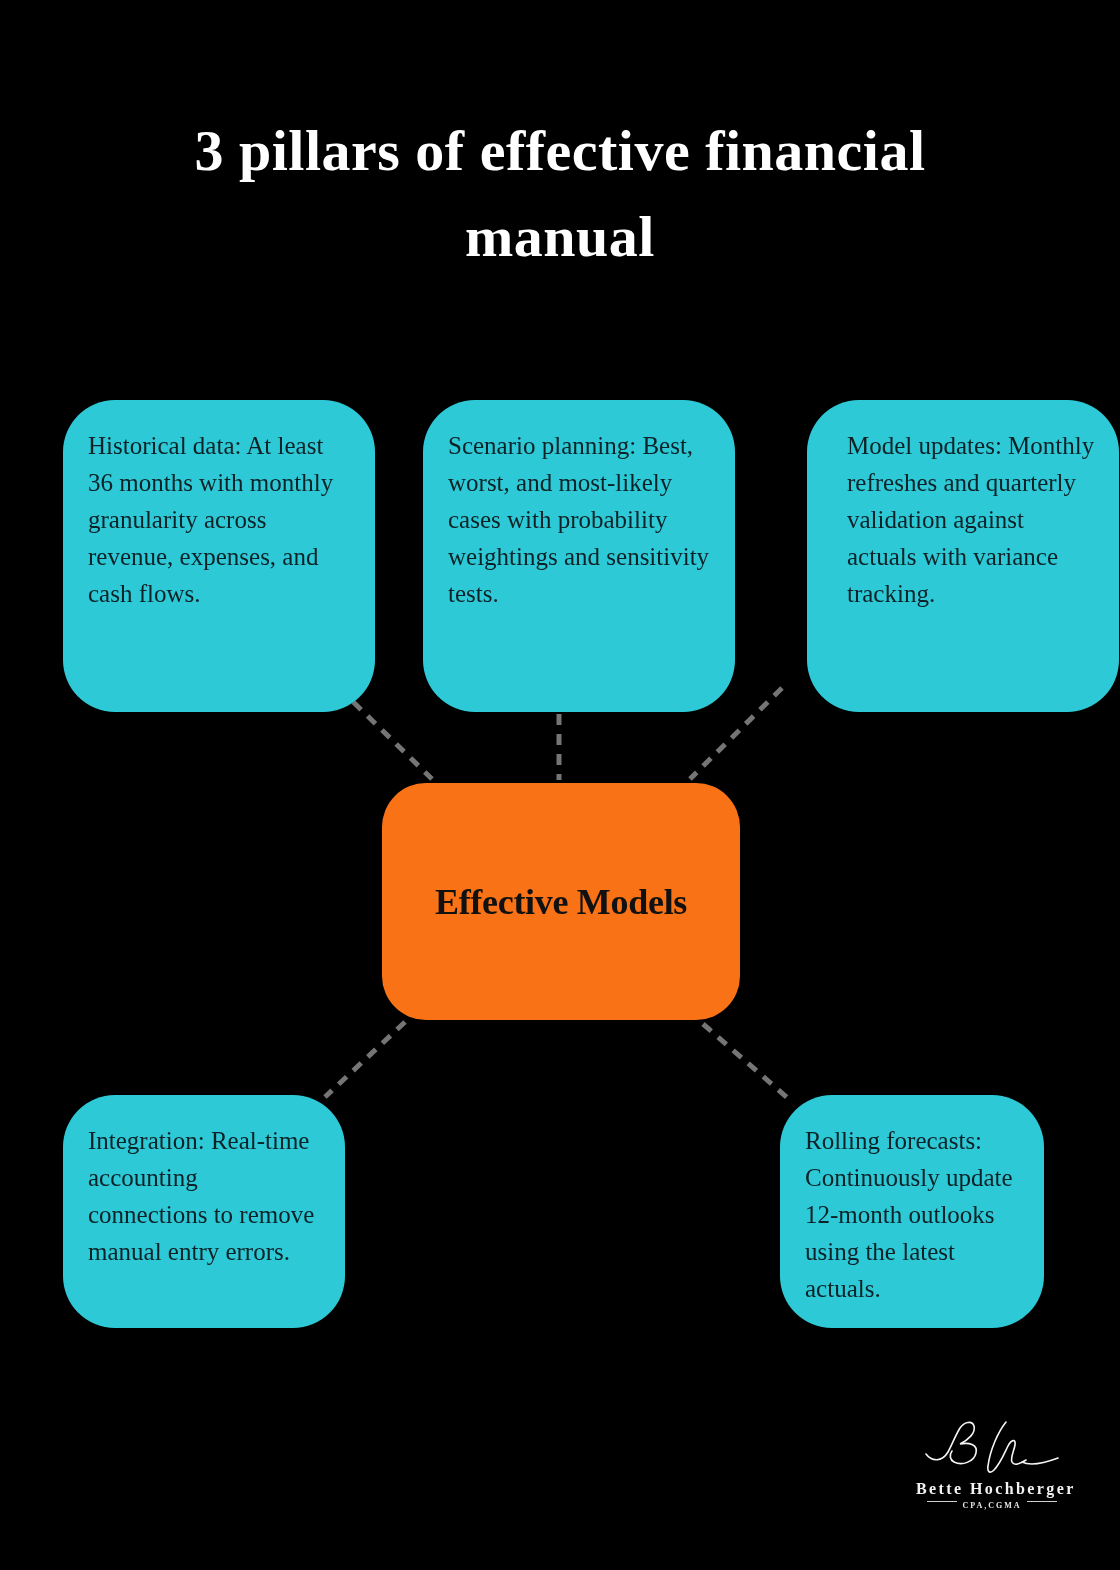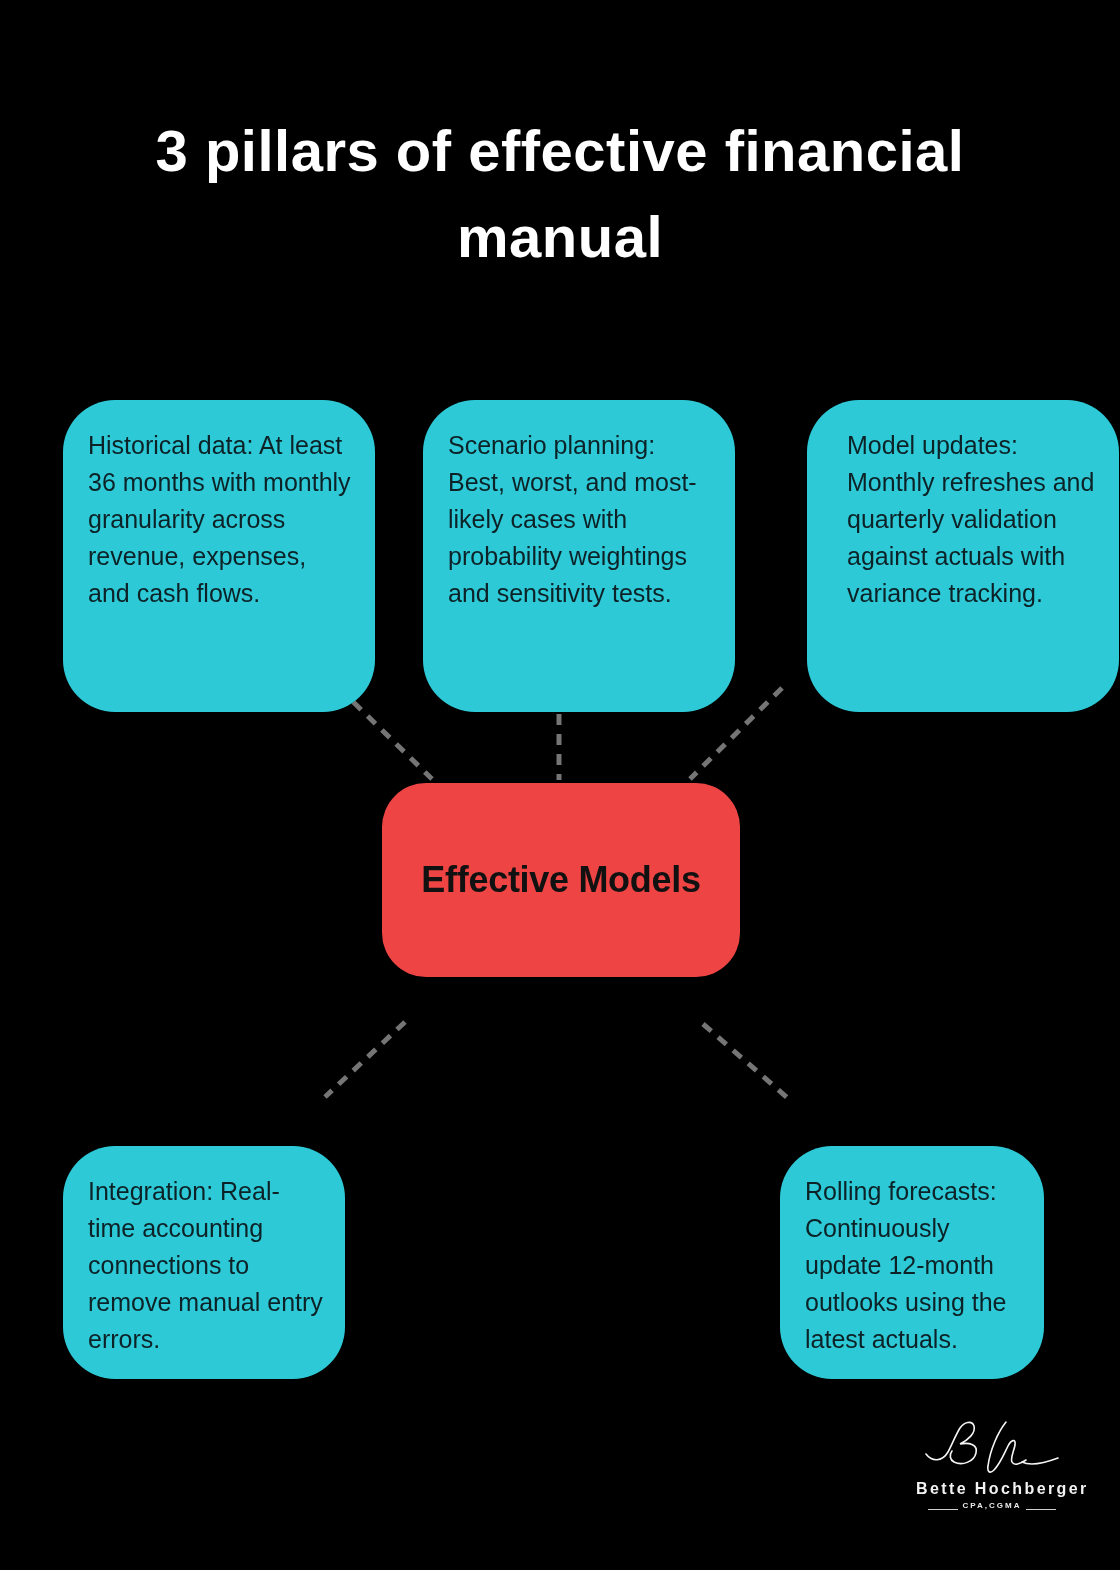--- a/index.html
+++ b/index.html
@@ -6,21 +6,21 @@
     margin: 0;
     padding: 0;
     background: #000000;
   }
   .canvas {
     position: relative;
     width: 1120px;
     height: 1570px;
     background: #000000;
     overflow: hidden;
-    font-family: Liberation Sans, sans-serif;
+    font-family: Liberation Serif, serif;
   }
   .title {
     position: absolute;
     top: 108px;
     left: 0;
     width: 1120px;
     text-align: center;
     color: #ffffff;
     font-size: 58px;
     font-weight: 700;
@@ -48,30 +48,30 @@
     font-size: 25px;
     line-height: 37px;
     padding: 27px 22px 20px 25px;
   }
   .node-top {
     top: 400px;
     width: 312px;
     height: 312px;
   }
   .node-bottom {
-    top: 1146px;
+    top: 1095px;
     height: 233px;
   }
   .center-node {
     position: absolute;
     left: 382px;
     top: 783px;
     width: 358px;
-    height: 194px;
-    background: #ef4444;
+    height: 237px;
+    background: #f97316;
     border-radius: 44px;
     display: flex;
     align-items: center;
     justify-content: center;
     color: #111111;
     font-size: 36px;
     font-weight: 700;
     letter-spacing: -0.3px;
   }
   .logo {
@@ -88,21 +88,21 @@
   }
   .logo .brand-name {
     font-size: 16px;
     font-weight: 700;
     letter-spacing: 2.4px;
     white-space: nowrap;
     color: #f2f2f2;
   }
   .logo .creds-row {
     display: flex;
-    align-items: flex-end;
+    align-items: flex-start;
     justify-content: center;
     gap: 5px;
     margin-top: 3px;
   }
   .logo .creds-row .rule {
     display: inline-block;
     width: 30px;
     height: 1px;
     background: #cfcfcf;
   }

